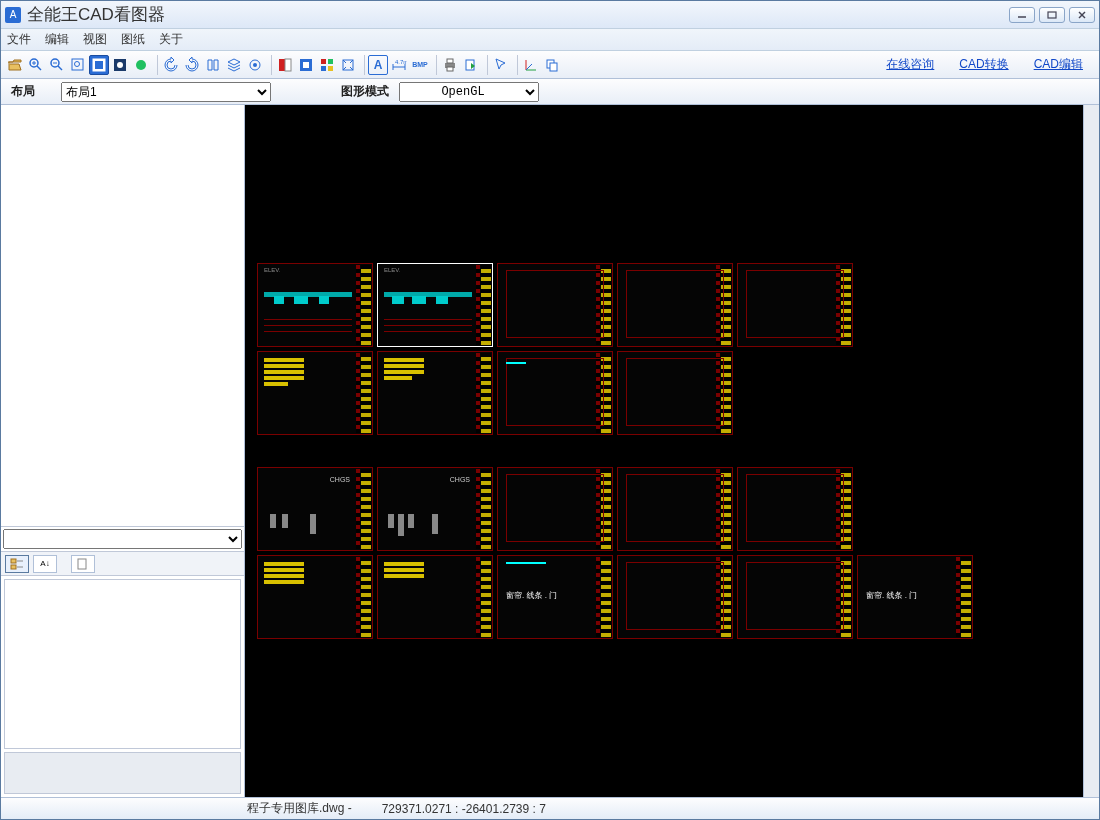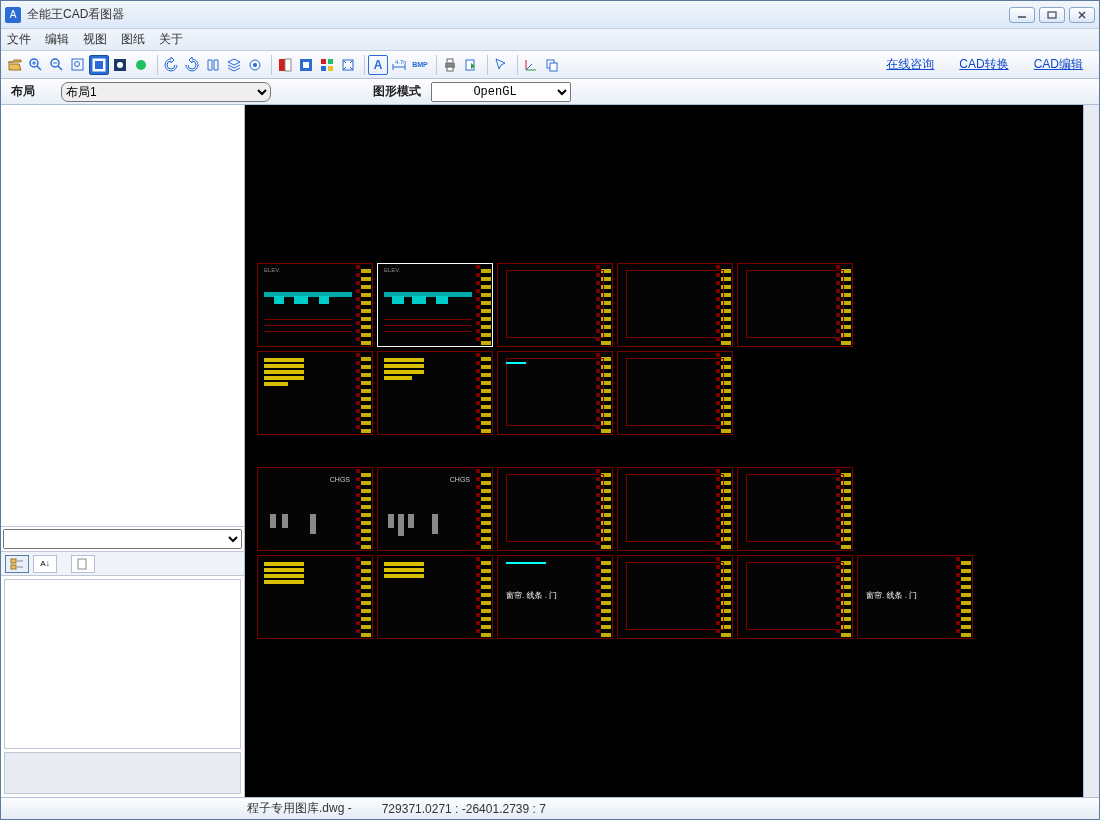--- a/index.html
+++ b/index.html
@@ -2,40 +2,40 @@
 <html><head>
 <meta charset="utf-8">
 <style>
 * { box-sizing: border-box; margin: 0; padding: 0; }
 body { font-family: "Microsoft YaHei", "SimSun", Arial, sans-serif; font-size: 12px; background: #fff; overflow: hidden; }
 
 .window { width: 1100px; height: 820px; border: 1px solid #5a7aa0; background: linear-gradient(#eaf1fb, #dce8f7); display: flex; flex-direction: column; }
 
 .titlebar { height: 28px; display: flex; align-items: center; padding: 0 4px; background: linear-gradient(#f2f6fc, #dde8f7); border-bottom: 1px solid #c0d0e0; }
 .titlebar .icon { width: 16px; height: 16px; background: #2a6cd4; border-radius: 2px; display: inline-flex; align-items: center; justify-content: center; color: #fff; font-size: 10px; margin-right: 6px; }
-.titlebar .title { flex: 1; color: #333; font-size: 12px; }
+.titlebar .title { flex: 1; color: #333; font-size: 17px; }
 .win-controls { display: flex; gap: 4px; }
 .win-btn { width: 26px; height: 16px; border: 1px solid #8aa5c8; border-radius: 3px; background: linear-gradient(#fff, #dce8f7); display: flex; align-items: center; justify-content: center; font-size: 10px; color: #445; cursor: pointer; }
 
 .menubar { height: 22px; display: flex; align-items: center; padding: 0 6px; gap: 14px; background: linear-gradient(#f0f5fb, #e4ecf7); border-bottom: 1px solid #c0d0e0; color: #333; }
 .menubar span { cursor: pointer; }
 
 .toolbar { height: 28px; display: flex; align-items: center; padding: 2px 4px; background: linear-gradient(#fdfdfe, #e8eef7); border-bottom: 1px solid #b0c0d8; gap: 1px; }
 .tb-btn { width: 20px; height: 20px; border: 1px solid transparent; display: flex; align-items: center; justify-content: center; cursor: pointer; border-radius: 2px; font-size: 12px; }
 .tb-btn.active { background: #2a6cd4; border-color: #1a4ca0; }
 .tb-sep { width: 4px; height: 20px; border-right: 1px solid #c0c8d8; margin: 0 2px; }
 .toolbar .spacer { flex: 1; }
 .toolbar a { color: #1148c8; text-decoration: underline; margin: 0 12px; font-size: 12px; }
 
 .secondbar { height: 26px; display: flex; align-items: center; padding: 2px 10px; background: linear-gradient(#fdfdfe, #e8eef7); border-bottom: 1px solid #b0c0d8; gap: 10px; }
 .secondbar .lbl { min-width: 40px; font-weight: bold; color: #222; }
 .secondbar select { height: 20px; font-size: 12px; }
-.select-layout { width: 210px; border-radius: 7px; }
+.select-layout { width: 210px; }
 .select-mode { width: 140px; font-family: "Courier New", monospace; text-align: center; }
-.mode-label { margin-left: 92px; font-weight: bold; text-align: center; }
+.mode-label { margin-left: 60px; font-weight: bold; text-align: center; }
 
 .main { flex: 1; display: flex; min-height: 0; background: #fff; }
 .sidebar { width: 244px; display: flex; flex-direction: column; border-right: 1px solid #b0c0d8; }
 .side-top { flex: 1; background: #fff; border-bottom: 1px solid #c0c8d8; }
 .side-combo { padding: 2px; border-bottom: 1px solid #c0c8d8; }
 .side-combo select { width: 100%; height: 20px; }
 .side-tabs { height: 24px; display: flex; align-items: center; gap: 4px; padding: 2px 4px; border-bottom: 1px solid #c0c8d8; background: #f0f3f8; }
 .side-tab { width: 24px; height: 18px; border: 1px solid #b0c0d8; background: #fff; display: flex; align-items: center; justify-content: center; font-size: 10px; cursor: pointer; }
 .side-tab.sel { border-color: #5a7aa0; background: #e8f0fc; }
 .side-panel { height: 170px; background: #fff; border: 1px solid #c0c8d8; margin: 3px; }

